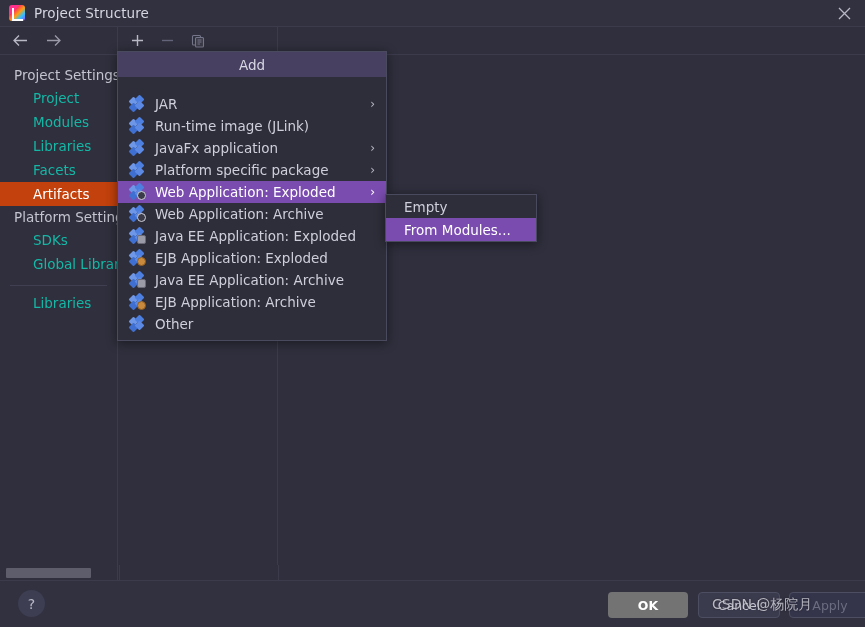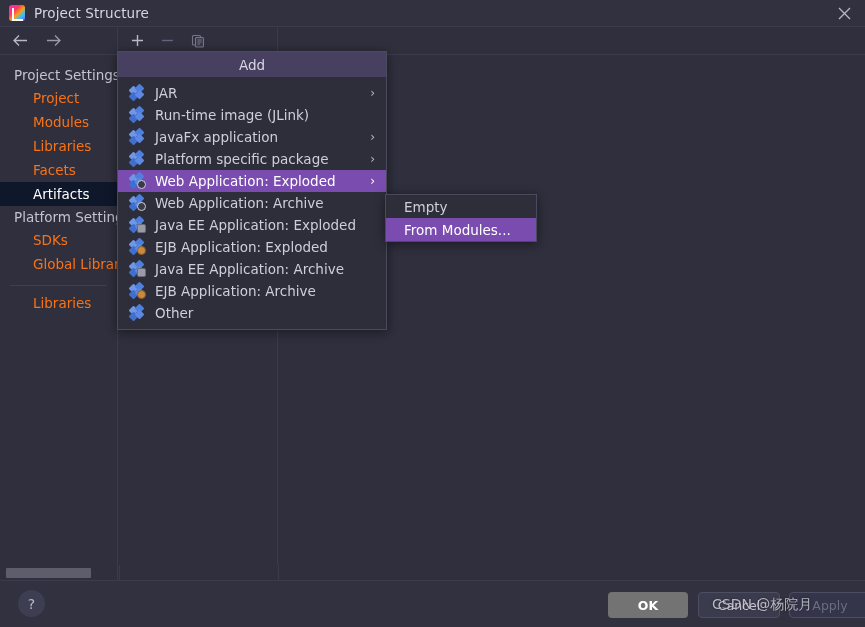--- a/index.html
+++ b/index.html
@@ -60,25 +60,25 @@
     padding-left: 12px;
     border-bottom: 1px solid #3b3b4c;
   }
   .nav-toolbar svg { display: block; }
   .navlist { padding-top: 9px; }
   .nav-group {
     font-size: 13.5px; color: #c4c4d0;
     padding: 3px 0 3px 14px; white-space: nowrap;
   }
   .nav-item {
-    font-size: 13.5px; color: #f97316;
+    font-size: 13.5px; color: #14b8a6;
     padding: 3px 0 3px 33px; white-space: nowrap;
     line-height: 18px;
   }
-  .nav-item.selected { background: #0f172a; color: #ffffff; }
+  .nav-item.selected { background: #c2410c; color: #ffffff; }
   .nav-sep {
     margin: 9px 10px 5px 10px; height: 1px; background: #3f3f51;
   }
 
   
   .midpane {
     position: absolute; left: 119px; top: 27px;
     width: 159px; height: 538px;
     background: #2f2f3d;
     border-right: 1px solid #3b3b4c;
@@ -164,21 +164,21 @@
     background: #2e2e3a;
     border: 1px solid #4a4a5e;
     z-index: 30;
     box-shadow: 0 2px 10px rgba(0,0,0,.45);
   }
   .popup-header {
     height: 25px; background: #474061;
     display: flex; align-items: center; justify-content: center;
     font-size: 13.5px; color: #d8d8e4;
   }
-  .popup-body { padding: 5px 0 5px 0; }
+  .popup-body { padding: 16px 0 5px 0; }
   .mi {
     position: relative;
     height: 22px; display: flex; align-items: center;
     padding-left: 12px; font-size: 13.5px; color: #cfcfdb;
     white-space: nowrap;
   }
   .mi.selected { background: #7a4caf; color: #ffffff; }
   .mi-icon {
     width: 16px; height: 16px; margin-right: 9px;
     position: relative; flex: 0 0 auto;

